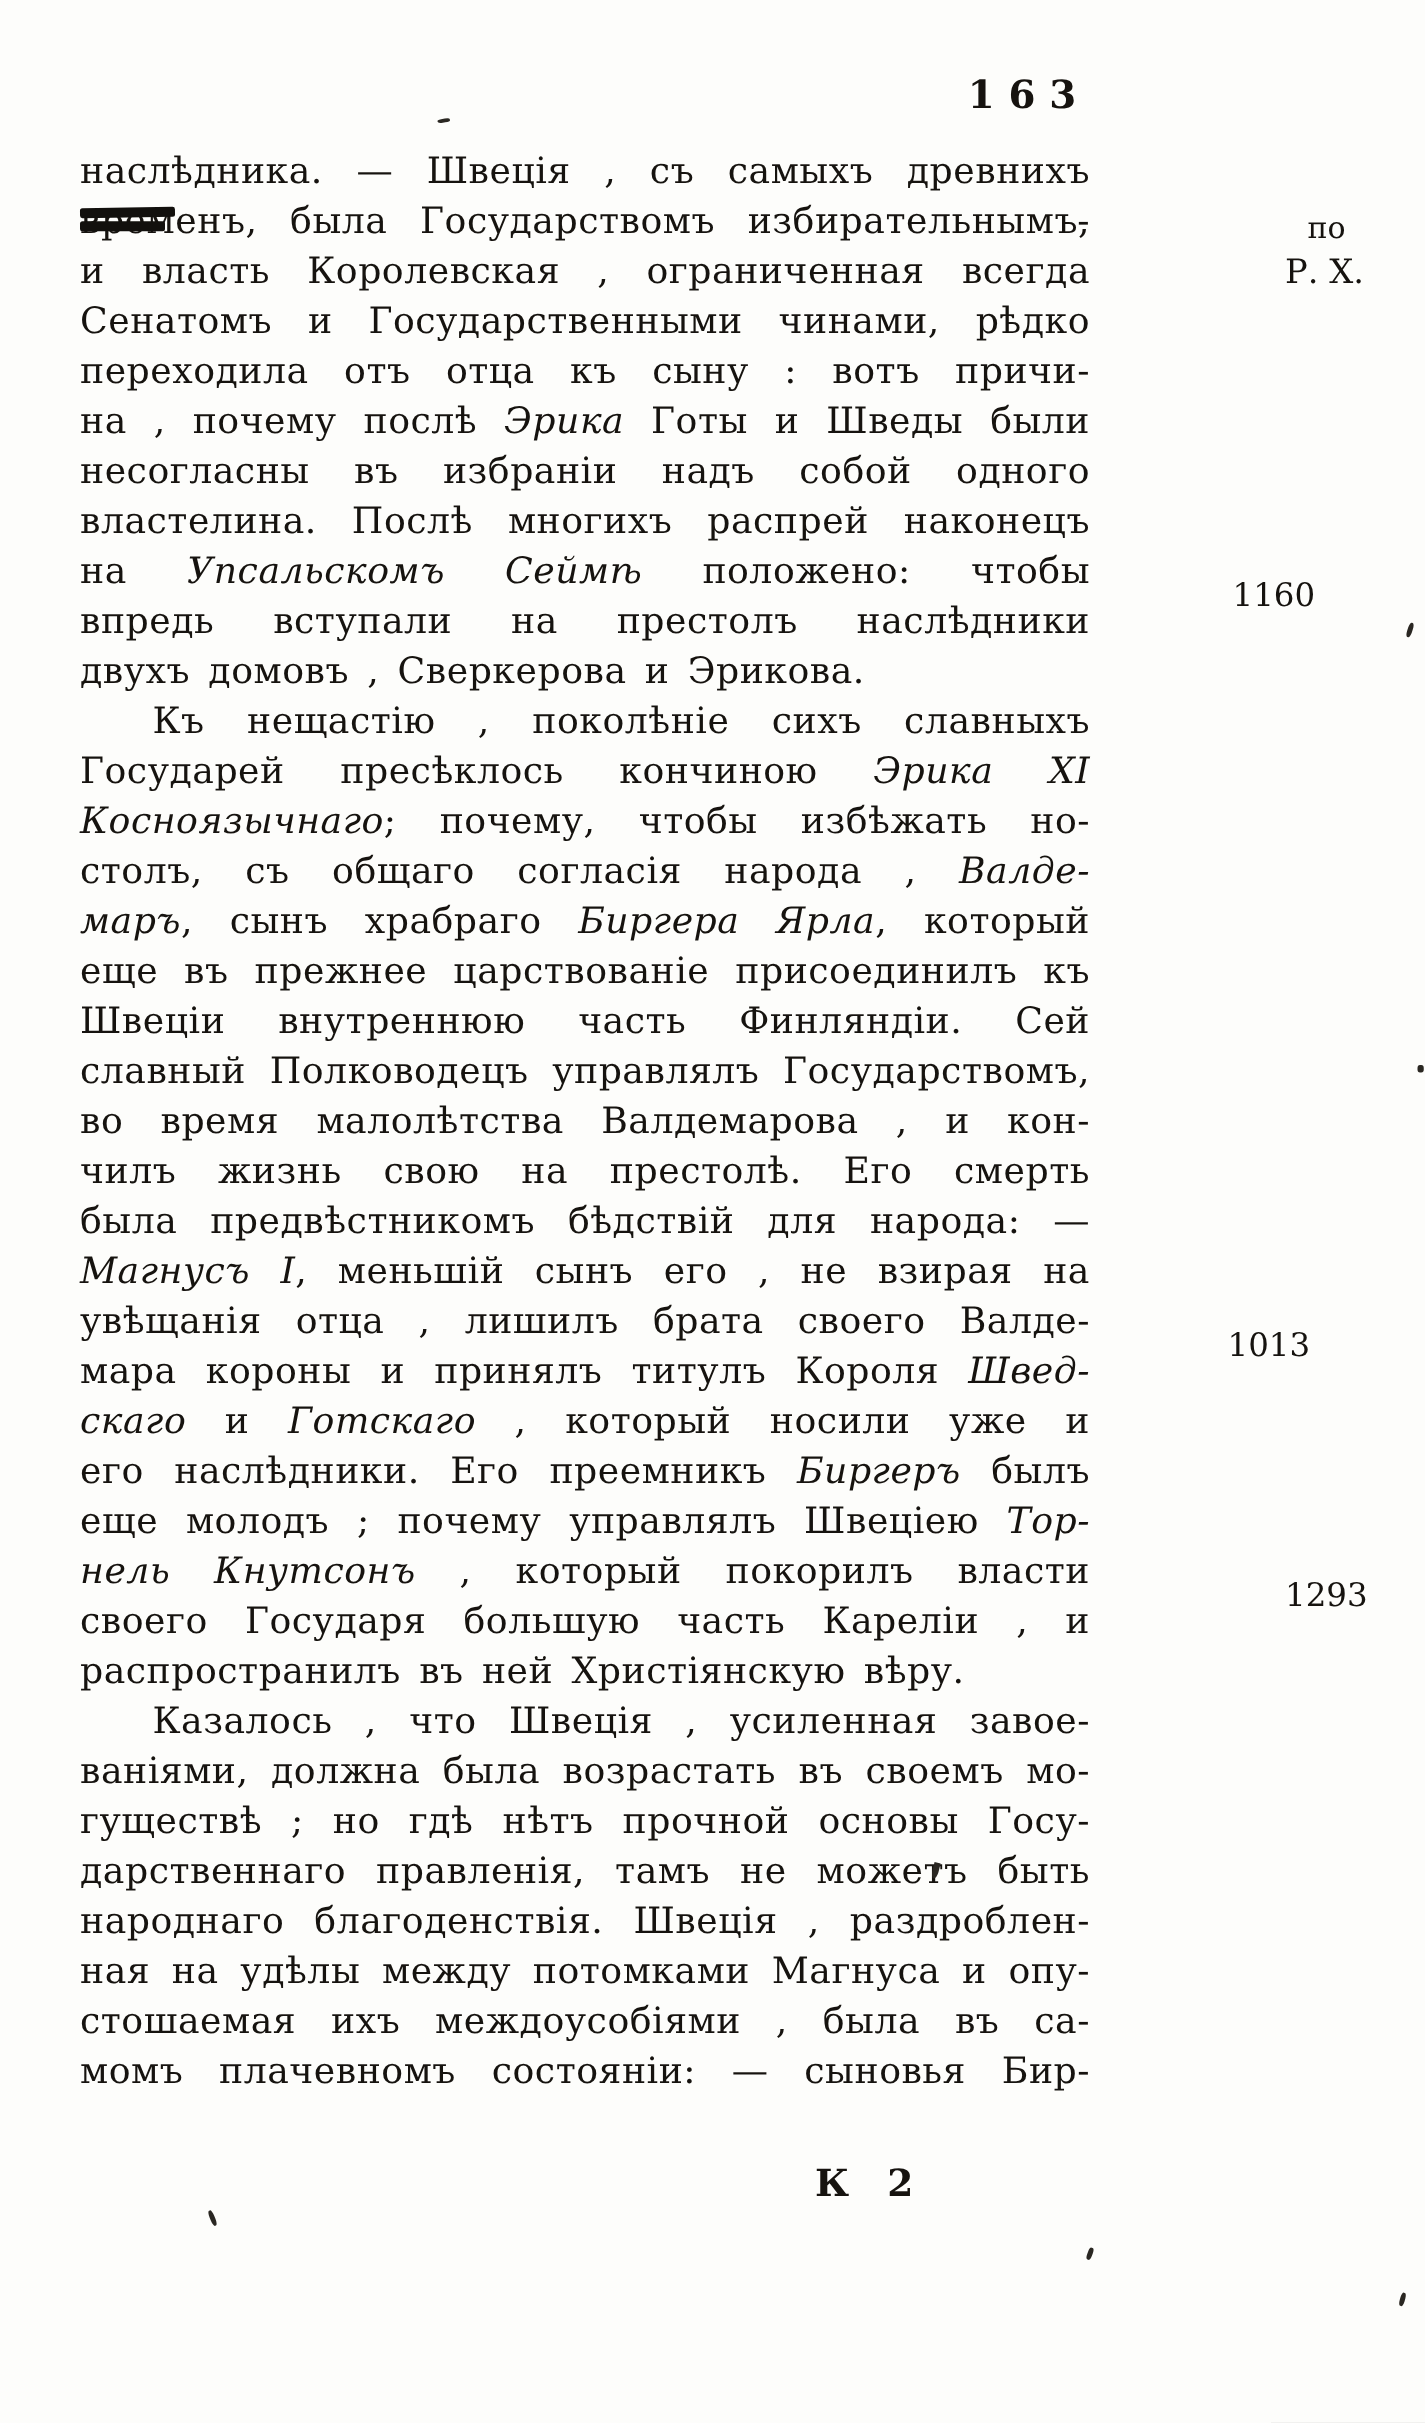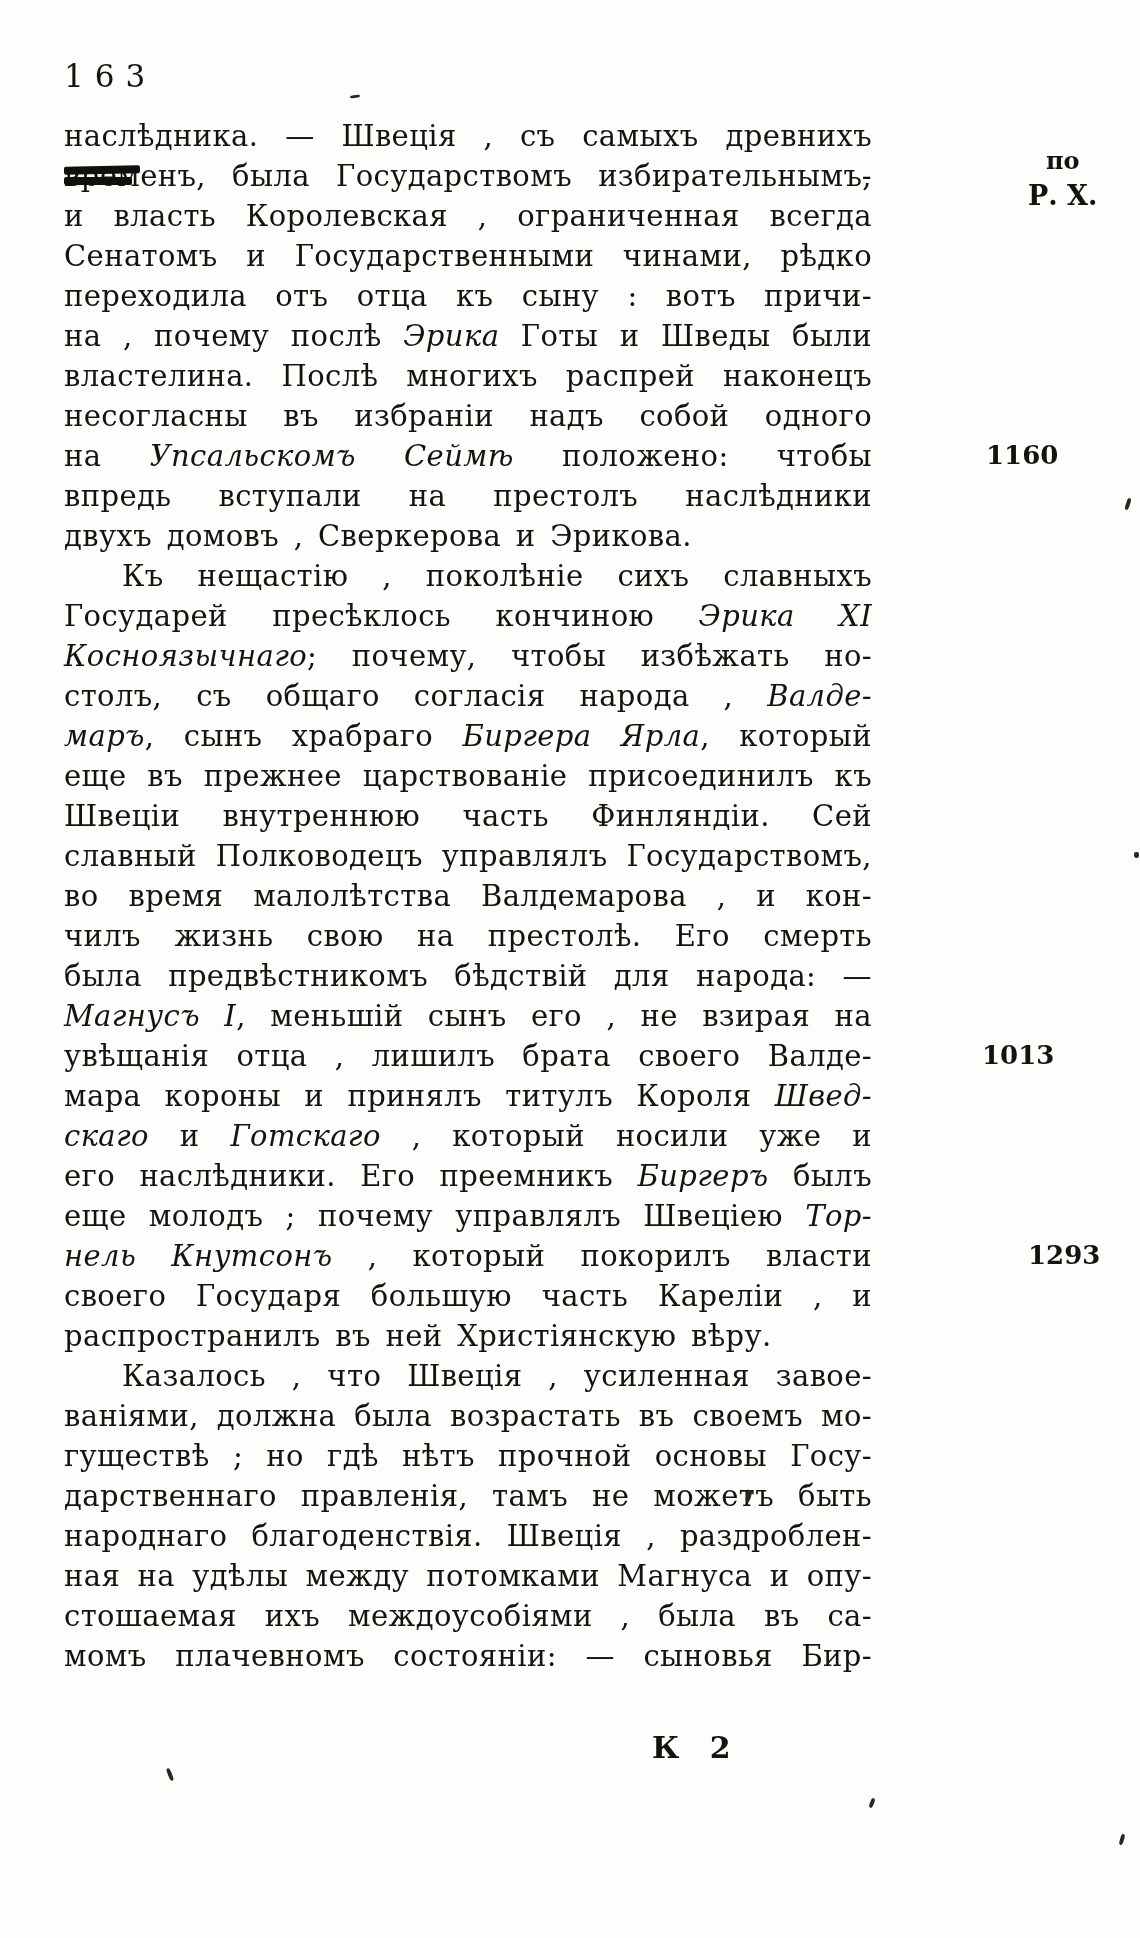--- a/index.html
+++ b/index.html
@@ -7,22 +7,22 @@
     position:relative;
     width:1140px;height:1938px;
     margin:0 auto;
     background:#fdfdfb;
     font-family:"DejaVu Serif","Liberation Serif",serif;
     color:#16130f;
     overflow:hidden;
   }
   .pagenum{
     position:absolute;top:58px;left:64px;width:808px;
-    text-align:left;
-    font-size:31px;font-weight:400;letter-spacing:11px;
+    text-align:right;
+    font-size:31px;font-weight:700;letter-spacing:11px;
   }
   .textblock{
     position:absolute;left:64px;top:116px;width:808px;
   }
   .tline{
     height:40px;line-height:40px;
     font-size:29px;font-weight:400;
     letter-spacing:.4px;word-spacing:5px;
     text-align:justify;text-align-last:justify;
     overflow:visible;white-space:nowrap;
@@ -34,21 +34,21 @@
   .ink-bars{
     display:inline-block;width:76px;height:22px;
     vertical-align:-1px;position:relative;
   }
   .ink-bars i{
     position:absolute;left:0;height:8px;background:#12100d;border-radius:2px;
   }
   .ink-bars i:first-child{top:1px;width:76px;transform:rotate(-1deg);}
   .ink-bars i:last-child{top:12px;width:68px;}
   .margin-note{
-    position:absolute;font-weight:700;white-space:nowrap;
+    position:absolute;font-weight:400;white-space:nowrap;margin-top:22px;
   }
   .era-1{top:146px;left:1046px;font-size:24px;}
   .era-2{top:180px;left:1028px;font-size:27px;}
   .date-1{top:440px;left:986px;font-size:26px;}
   .date-2{top:1040px;left:982px;font-size:26px;}
   .date-3{top:1240px;left:1028px;font-size:26px;}
   .catchword{
     position:absolute;top:1730px;left:652px;
     font-size:30px;font-weight:700;word-spacing:16px;letter-spacing:2px;text-align:right;
   }
@@ -68,22 +68,22 @@
 
   <div class="pagenum">163</div>
 
   <div class="textblock">
       <div class="tline"><span class="rm">наслѣдника. — Швеція , съ самыхъ древнихъ </span><span class="ink-bars"><i></i><i></i></span><span class="rm"> -</span></div>
       <div class="tline"><span class="rm">временъ, была Государствомъ избирательнымъ,</span></div>
       <div class="tline"><span class="rm">и власть Королевская , ограниченная всегда</span></div>
       <div class="tline"><span class="rm">Сенатомъ и Государственными чинами, рѣдко</span></div>
       <div class="tline"><span class="rm">переходила отъ отца къ сыну : вотъ причи-</span></div>
       <div class="tline"><span class="rm">на , почему послѣ </span><span class="it">Эрика</span><span class="rm"> Готы и Шведы были</span></div>
+      <div class="tline"><span class="rm">несогласны въ избраніи надъ собой одного</span></div>
       <div class="tline"><span class="rm">властелина. Послѣ многихъ распрей наконецъ</span></div>
-      <div class="tline"><span class="rm">несогласны въ избраніи надъ собой одного</span></div>
       <div class="tline"><span class="rm">на </span><span class="it">Упсальскомъ Сеймѣ</span><span class="rm"> положено: чтобы</span></div>
       <div class="tline"><span class="rm">впредь вступали на престолъ наслѣдники</span></div>
       <div class="tline left"><span class="rm">двухъ домовъ , Сверкерова и Эрикова.</span></div>
       <div class="tline indent"><span class="rm">Къ нещастію , поколѣніе сихъ славныхъ</span></div>
       <div class="tline"><span class="rm">Государей пресѣклось кончиною </span><span class="it">Эрика XI</span></div>
       <div class="tline"><span class="it">Косноязычнаго</span><span class="rm">; почему, чтобы избѣжать но-</span></div>
       <div class="tline"><span class="rm">столъ, съ общаго согласія народа , </span><span class="it">Валде-</span></div>
       <div class="tline"><span class="it">маръ</span><span class="rm">, сынъ храбраго </span><span class="it">Биргера Ярла</span><span class="rm">, который</span></div>
       <div class="tline"><span class="rm">еще въ прежнее царствованіе присоединилъ къ</span></div>
       <div class="tline"><span class="rm">Швеціи внутреннюю часть Финляндіи. Сей</span></div>

